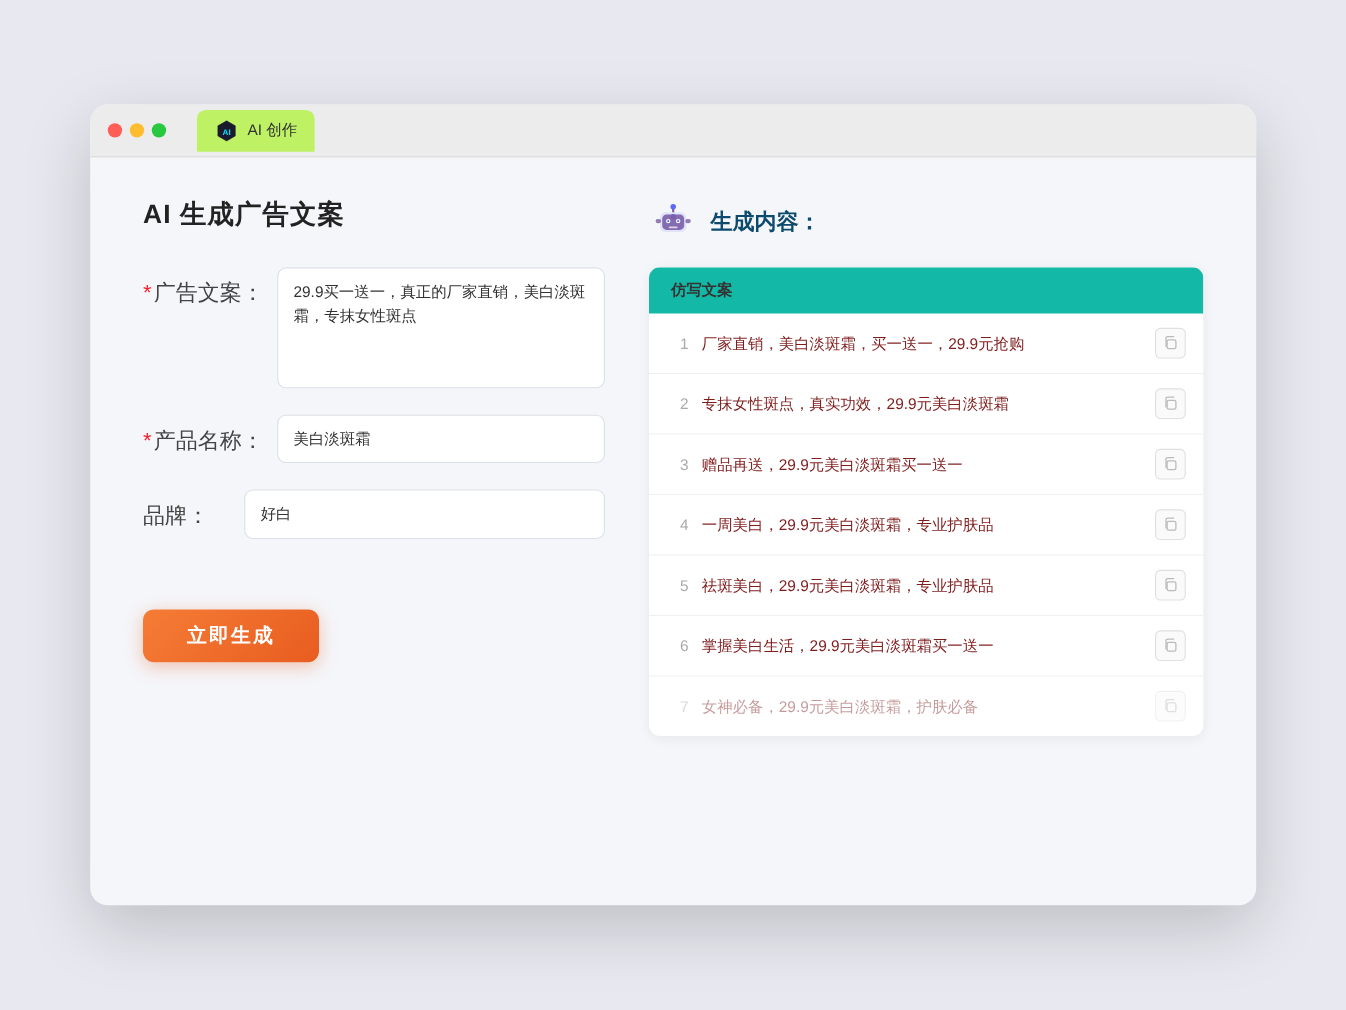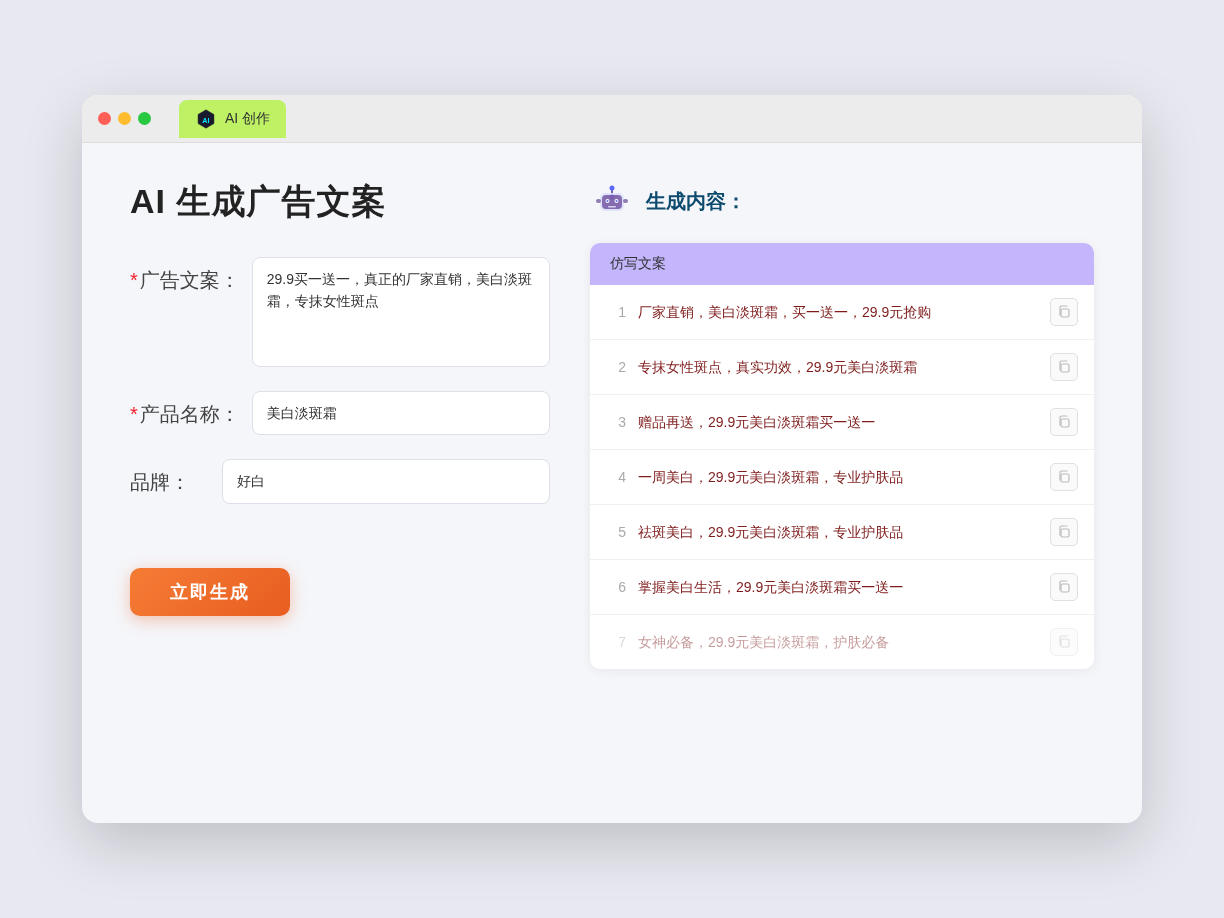--- a/index.html
+++ b/index.html
@@ -68,21 +68,21 @@
       gap: 40px;
       min-height: 680px;
     }
 
     
     .left-panel {
       flex: 0 0 420px;
     }
 
     .page-title {
-      font-size: 34px;
+      font-size: 24px;
       font-weight: 700;
       color: #222;
       margin-bottom: 32px;
       letter-spacing: 1px;
     }
 
     .form-group {
       display: flex;
       align-items: flex-start;
       margin-bottom: 24px;
@@ -156,24 +156,24 @@
 
     .result-table {
       width: 100%;
       background: #fff;
       border-radius: 10px;
       overflow: hidden;
       box-shadow: 0 2px 12px rgba(0,0,0,0.06);
     }
 
     .result-table-header {
-      background: #c4b5fd;
+      background: #14b8a6;
       padding: 12px 20px;
       font-size: 14px;
-      font-weight: 400;
+      font-weight: 700;
       color: #333;
     }
 
     .result-row {
       display: flex;
       align-items: center;
       padding: 13px 16px;
       border-bottom: 1px solid #f0f0f0;
       gap: 12px;
     }

